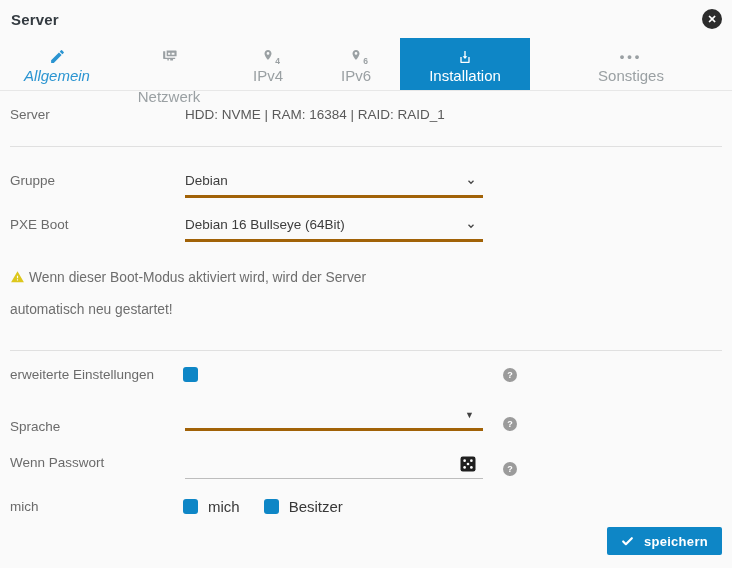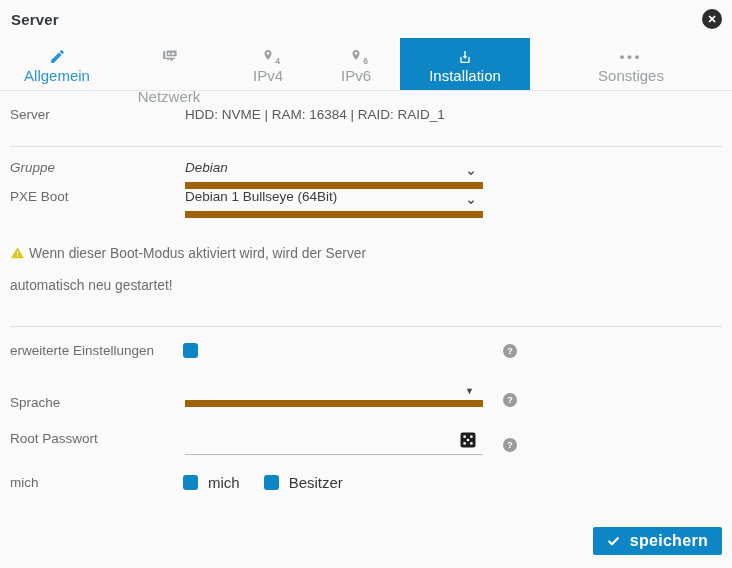--- a/index.html
+++ b/index.html
@@ -24,42 +24,42 @@
   
   .tab-bar { display: flex; height: 53px; border-bottom: 1px solid #e7e7e7; }
   .tab {
     display: flex; flex-direction: column; align-items: center; justify-content: flex-start;
     padding-top: 9px; cursor: pointer; color: #9aa0a3; font-size: 15px;
   }
   .tab .tab-icon { height: 19px; display: flex; align-items: center; justify-content: center; }
   .tab .tab-label { margin-top: 1px; white-space: nowrap; }
   .tab.highlight { color: #2a94d1; }
   .tab.active { background: #0e86c6; color: #fff; }
-  .t0 { flex: 0 0 114px; } .t1 { flex: 0 0 90px; } .t2 { flex: 0 0 110px; gap: 23px; }
+  .t0 { flex: 0 0 114px; font-style: italic; } .t1 { flex: 0 0 90px; } .t2 { flex: 0 0 110px; gap: 23px; }
   .t3 { flex: 0 0 88px; }  .t4 { flex: 0 0 88px; } .t5 { flex: 0 0 130px; }
   .t6 { flex: 1 0 106px; }
   .pin-wrap { position: relative; display: inline-block; }
   .pin-digit { position: absolute; right: -6px; bottom: -1px; font-size: 8.5px; font-weight: 700; }
   .dots { letter-spacing: 3px; font-size: 13px; font-weight: 700; line-height: 6px; }
   
   .content { padding: 0 10px; position: relative; }
   .row { display: flex; align-items: baseline; }
   .f-label { width: 175px; flex-shrink: 0; color: #6b6b6b; font-size: 13.5px; }
   .f-control { width: 298px; position: relative; }
   .divider { border-top: 1px solid #e0e0e0; }
   .static-value { color: #5a5a5a; font-size: 13.5px; }
   .row-server { padding-top: 16px; height: 55px; }
   .select {
-    border-bottom: 7px solid #a16207; padding-bottom: 7px;
+    border-bottom: 3px solid #a16207; padding-bottom: 7px;
     color: #3d3d3d; font-size: 13.5px; min-height: 24px; cursor: pointer;
   }
   .chevron { position: absolute; right: 7px; bottom: 8px; color: #444; }
   .tri { position: absolute; right: 9px; bottom: 11px; font-size: 9px; color: #424242; }
-  .row-gruppe { margin-top: 13px; font-style: italic; }
-  .row-pxe   { }
+  .row-gruppe { margin-top: 26px; }
+  .row-pxe   { margin-top: 19px; }
   .warning   { margin-top: 21px; max-width: 422px; color: #6e6e6e; font-size: 13.8px; line-height: 30px; }
   .warn-icon { display: inline-block; vertical-align: -2px; margin-right: 4px; }
   .divider-2 { margin-top: 25px; }
   .row-check { margin-top: 16px; align-items: center; }
   .row-sprache { margin-top: 25px; }
   .row-root  { margin-top: 19px; }
   .row-email { margin-top: 19px; align-items: center; }
   .checkbox {
     width: 15px; height: 15px; border-radius: 3px; background: #0e86c6;
     flex-shrink: 0; cursor: pointer; margin-left: -2px;
@@ -78,21 +78,21 @@
   }
   .dice-btn { position: absolute; right: 6px; bottom: 6px; cursor: pointer; line-height: 0; }
   .email-group { display: flex; align-items: center; gap: 6px; }
   .email-opt { display: flex; align-items: center; gap: 10px; margin-right: 20px; }
   .check-label { color: #383838; font-size: 15px; }
   
   .save-btn {
     position: absolute; right: 10px; bottom: 13px;
     height: 28px; padding: 0 14px;
     background: #0e86c6; color: #fff; border: none; border-radius: 2px;
-    font-family: inherit; font-size: 16px; font-weight: 700; letter-spacing: .3px;
+    font-family: inherit; font-size: 13px; font-weight: 700; letter-spacing: .3px;
     display: flex; align-items: center; gap: 10px; cursor: pointer;
   }
 </style>
 </head>
 <body>
 
 <div class="dialog-header">
   <div class="dialog-title">Server</div>
   <div class="close-btn">
     <span>✕</span>
@@ -180,21 +180,21 @@
             </svg>
         </span>
       </div>
     </div>
   </div>
 
   <div class="row row-pxe">
     <div class="f-label">PXE Boot</div>
     <div class="f-control">
       <div class="select">
-        <span>Debian 1 Bullseye (64Bit)</span>
+        <span>Debian 16 Bullseye (64Bit)</span>
         <span class="chevron">
           <svg width="10" height="10" viewBox="0 0 24 24">
               <path fill="none" stroke="currentColor" stroke-width="3" d="M6 9l6 6 6-6"></path>
             </svg>
         </span>
       </div>
     </div>
   </div>
 
   <p class="warning"><span class="warn-icon"><svg width="15" height="14" viewBox="0 0 24 24">
@@ -220,21 +220,21 @@
         <span></span>
         <span class="tri">▼</span>
       </div>
     </div>
     <div class="help">
         <span>?</span>
       </div>
   </div>
 
   <div class="row row-root">
-    <div class="f-label">Root Passwort</div>
+    <div class="f-label">Wenn Passwort</div>
     <div class="f-control">
       <input class="line-input" type="text" value="" style="">
       <span class="dice-btn">
         <svg width="18" height="18" viewBox="0 0 24 24">
             <rect x="2" y="2" width="20" height="20" rx="3" fill="#1f1f1f"></rect>
             <circle cx="7.5" cy="7.5" r="1.8" fill="#fff"></circle>
             <circle cx="16.5" cy="7.5" r="1.8" fill="#fff"></circle>
             <circle cx="12" cy="12" r="1.8" fill="#fff"></circle>
             <circle cx="7.5" cy="16.5" r="1.8" fill="#fff"></circle>
             <circle cx="16.5" cy="16.5" r="1.8" fill="#fff"></circle>

